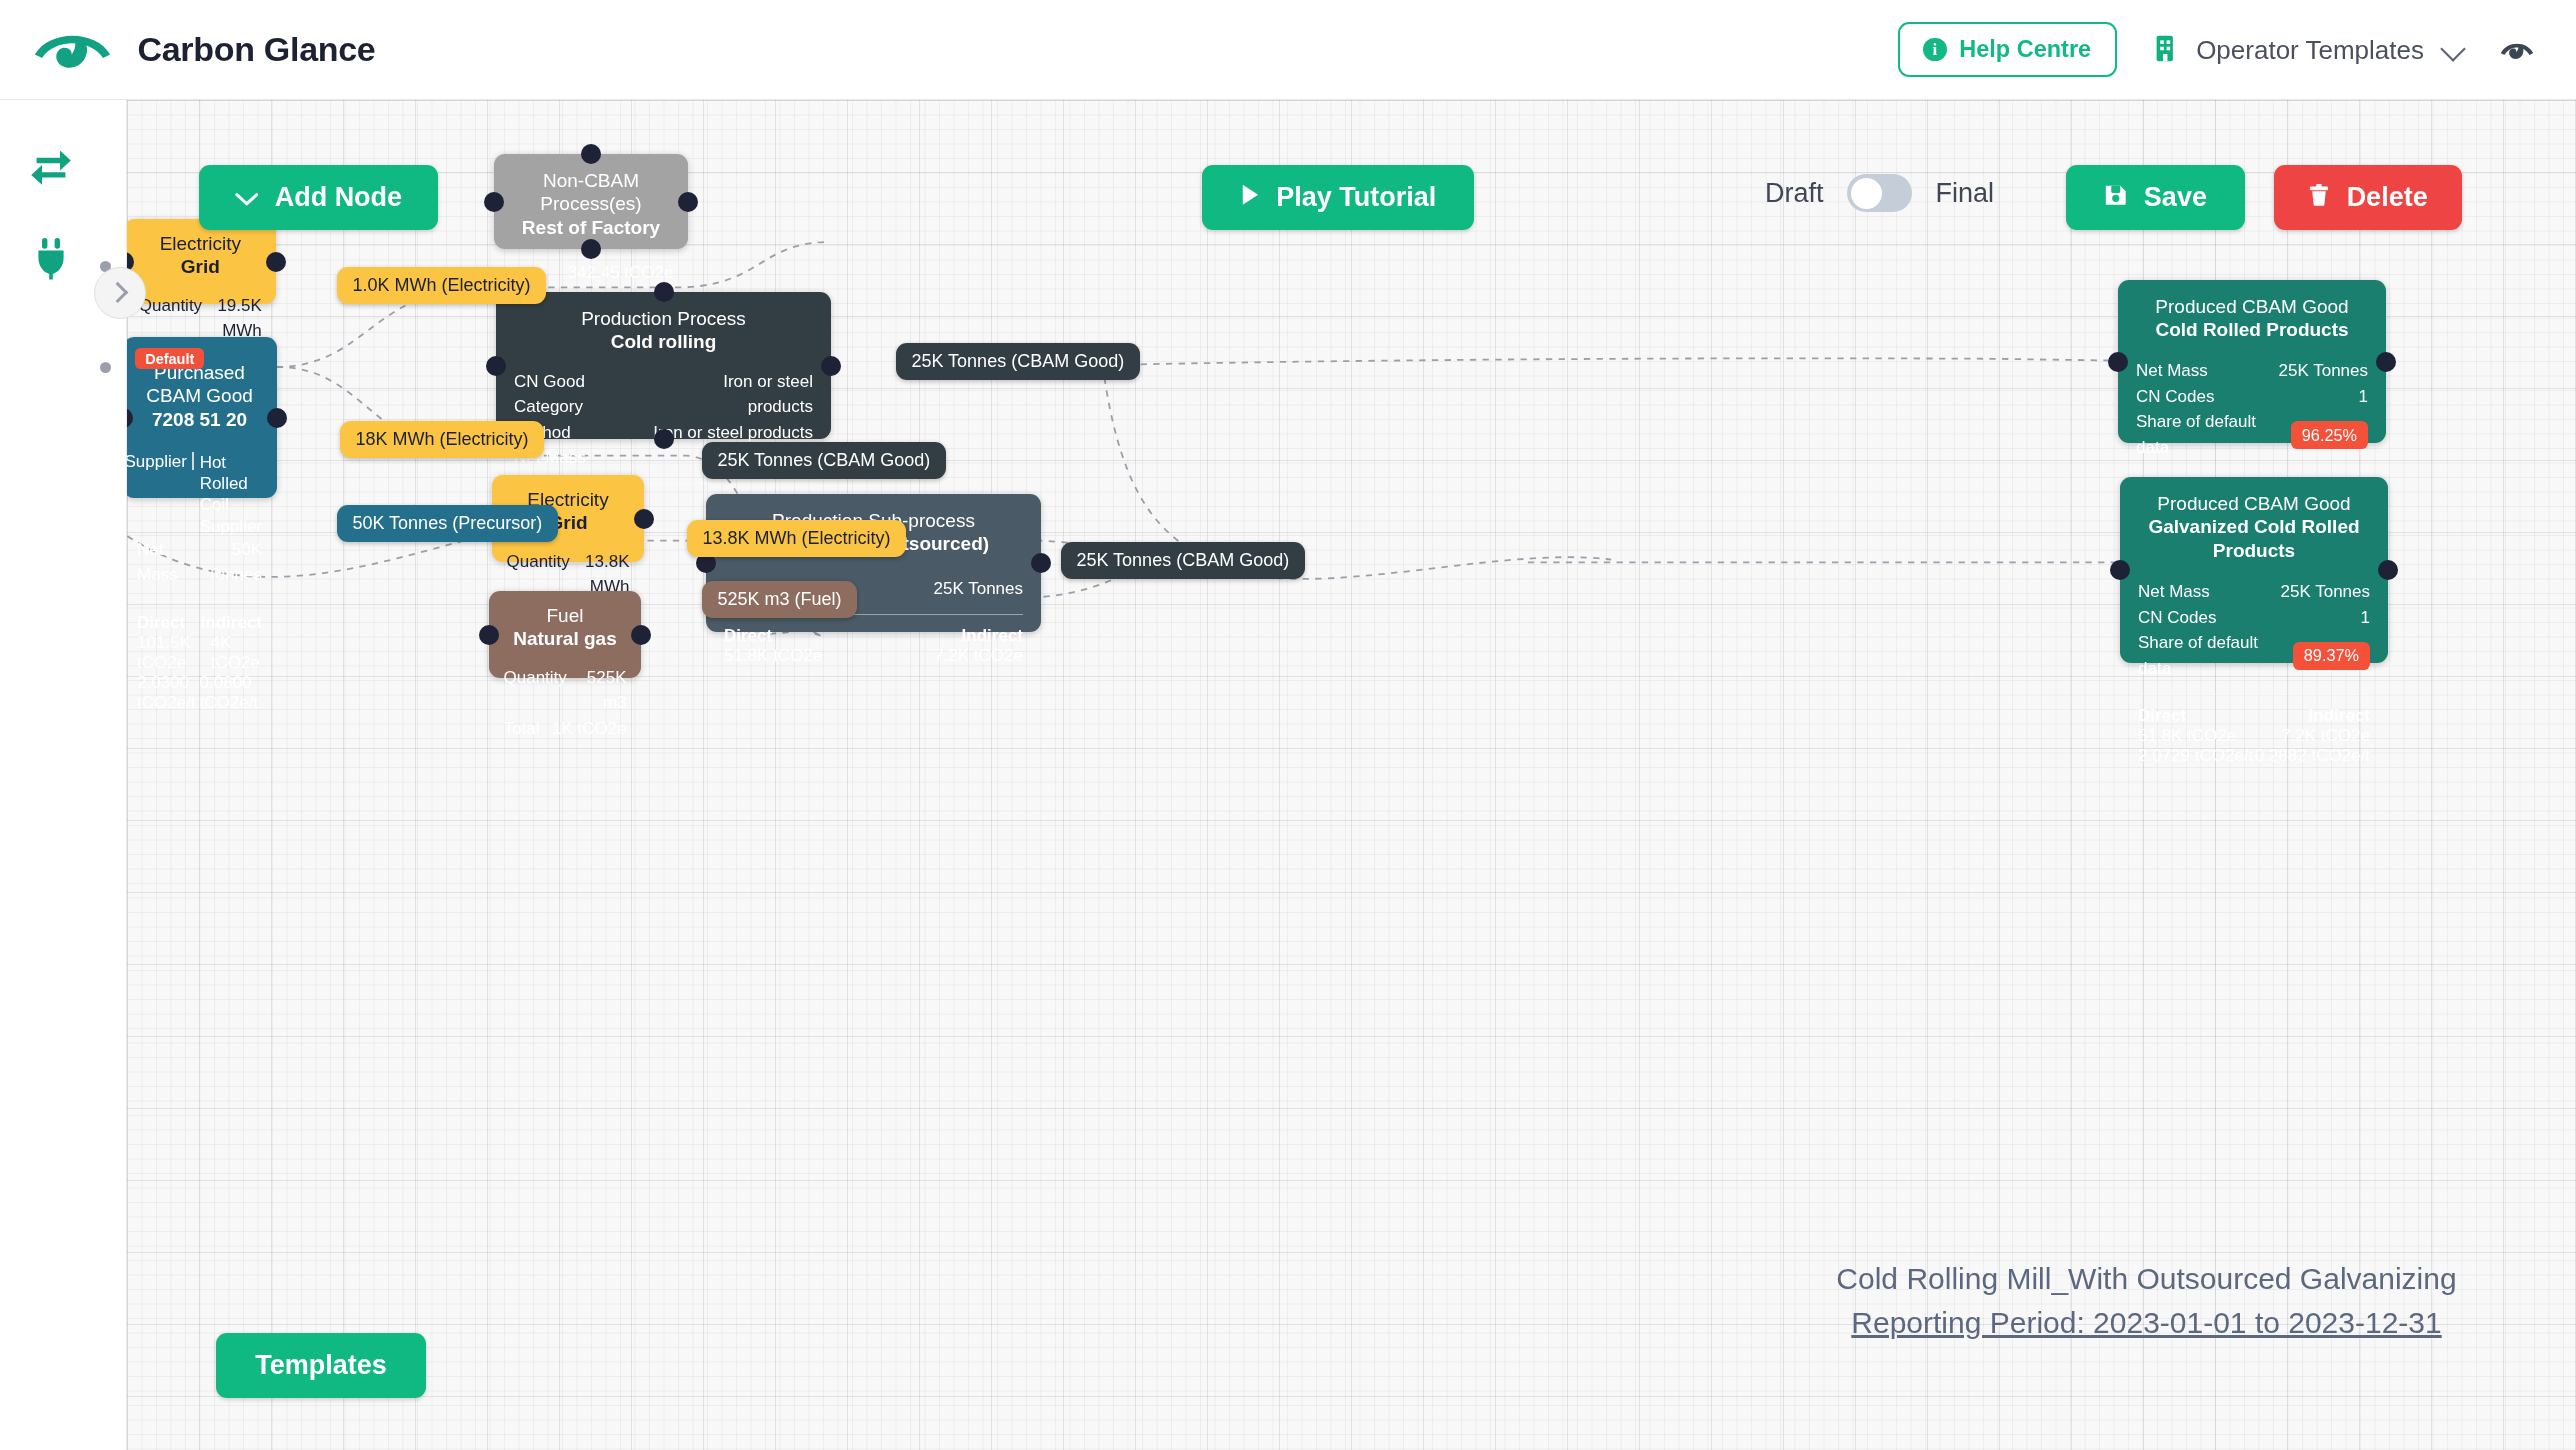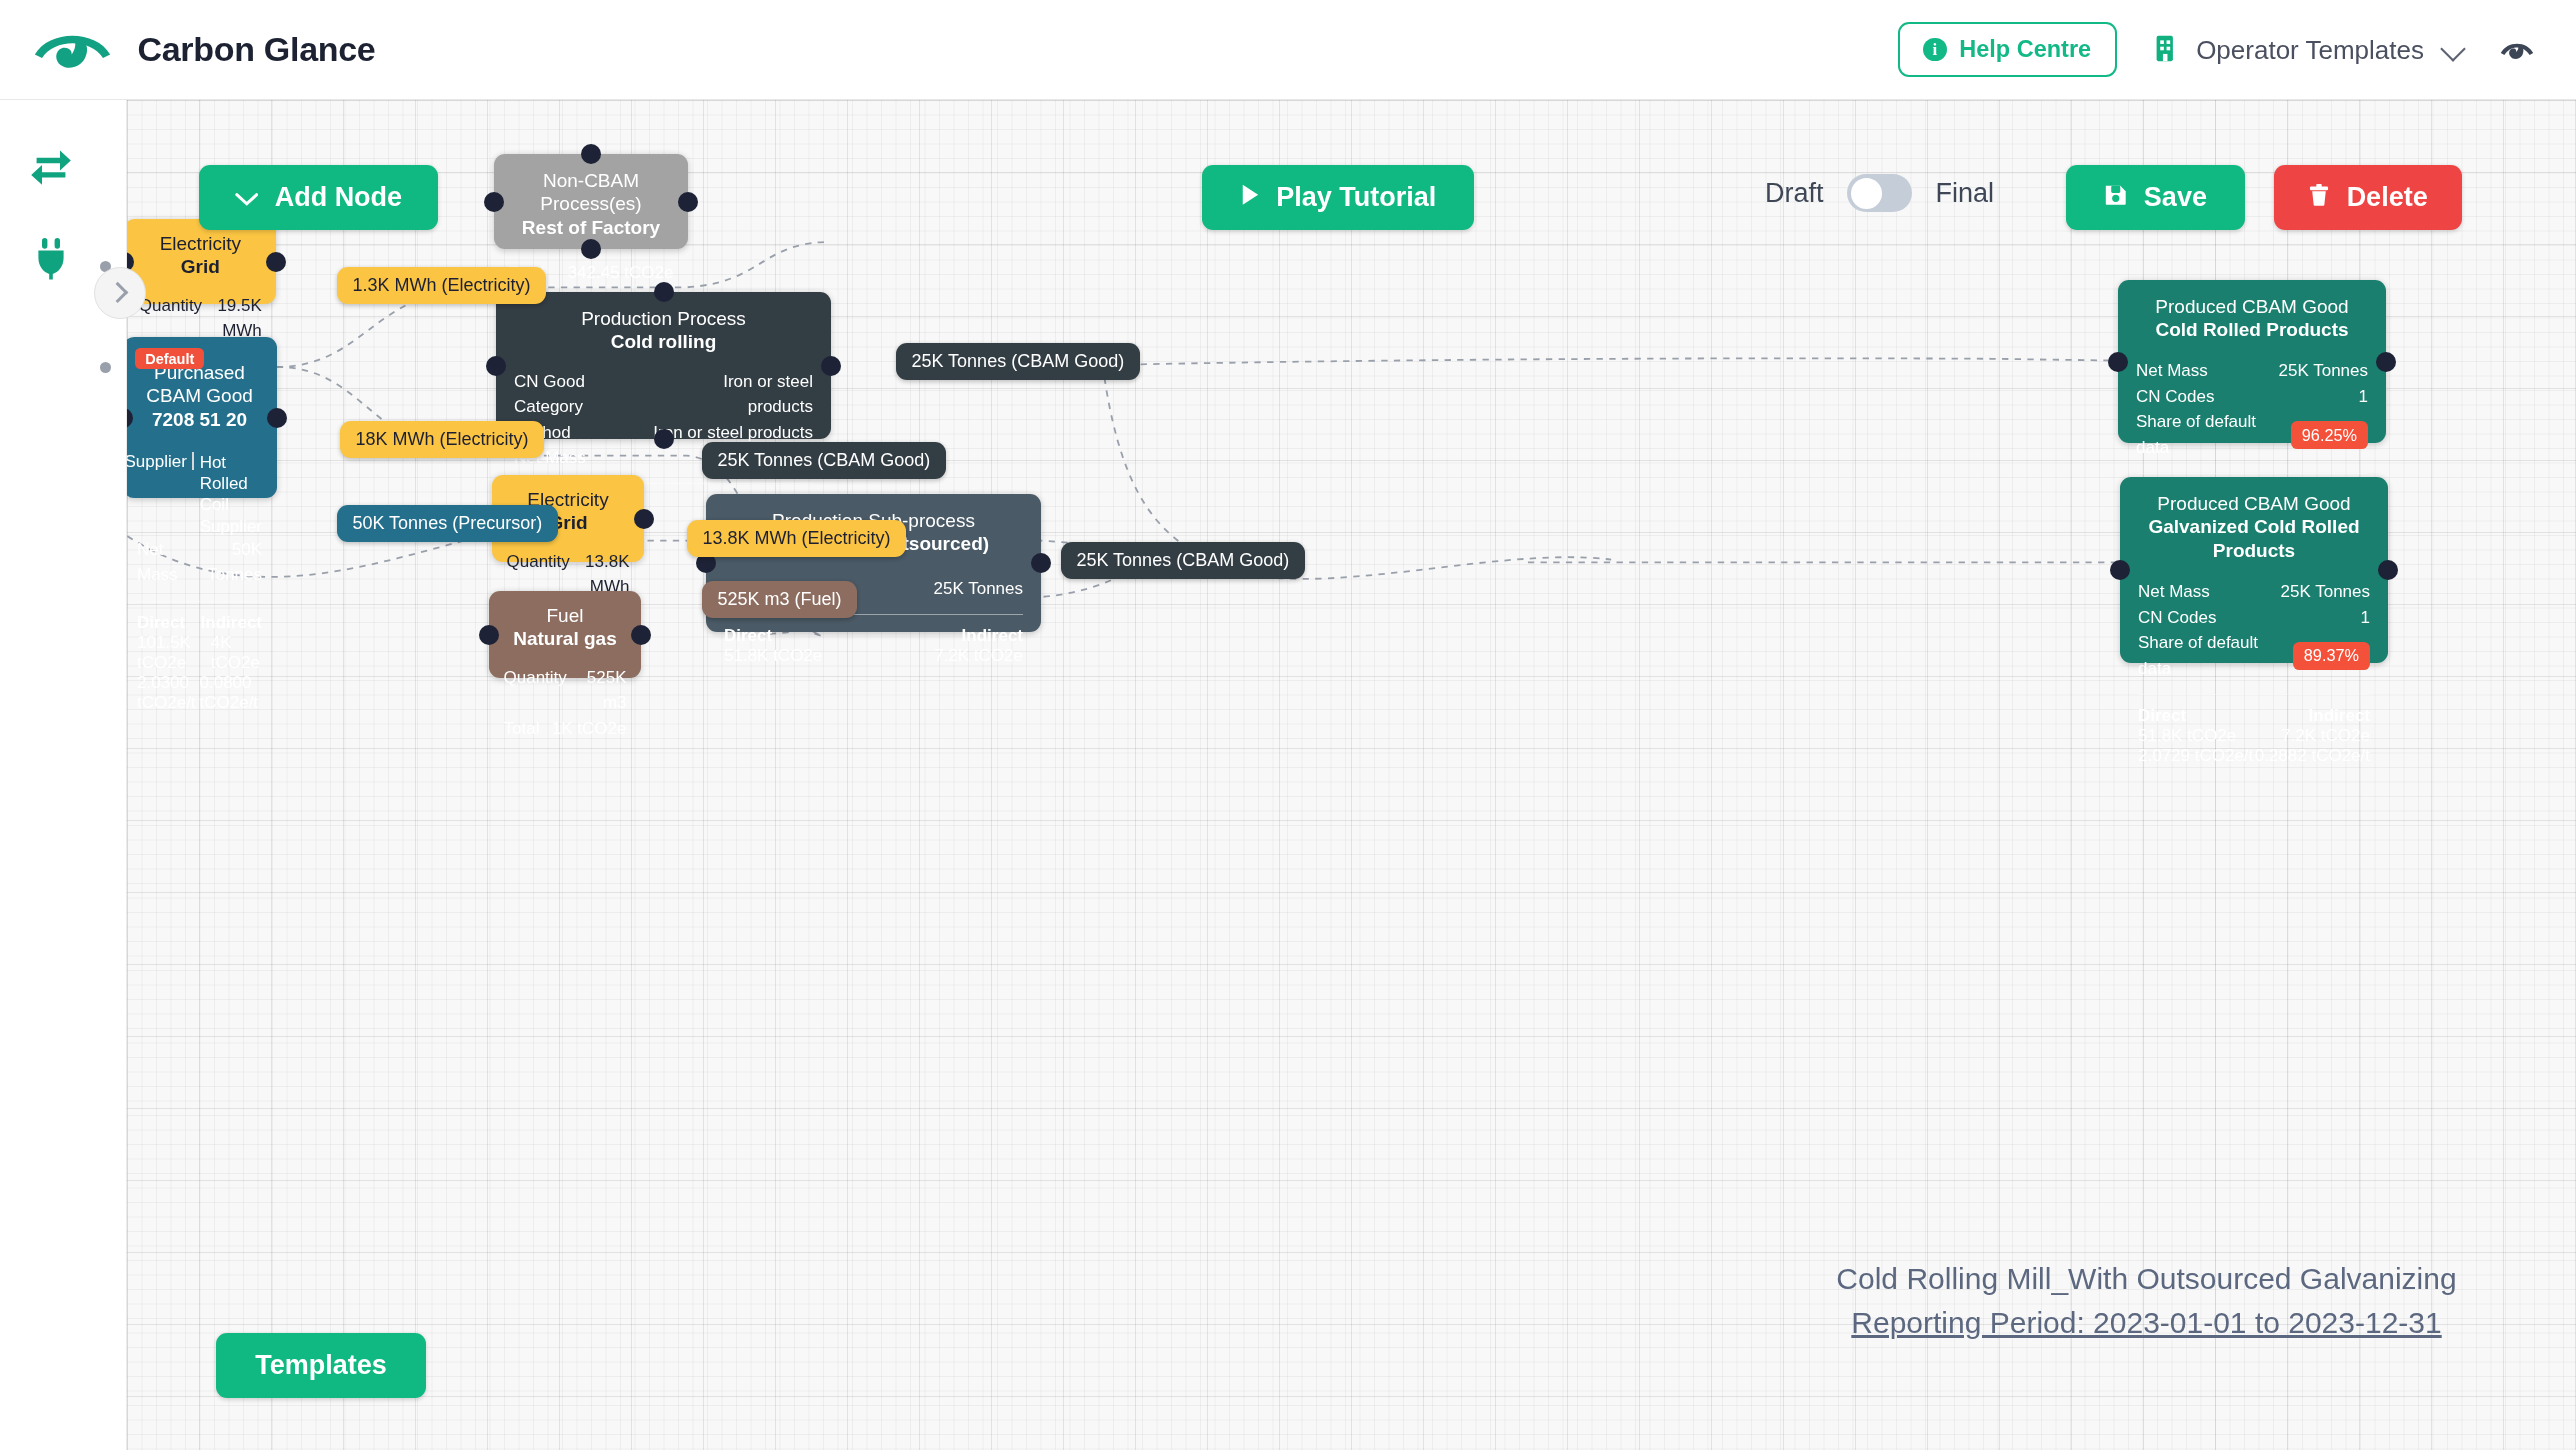--- a/index.html
+++ b/index.html
@@ -497,21 +497,21 @@
       <div class="dv">
         <span>51.8K tCO2e</span>
         <span>7.2K tCO2e</span>
       </div>
       <div class="dv">
         <span>2.0729 tCO2e/t</span>
         <span>0.2882 tCO2e/t</span>
       </div>
     </div>
 
-    <div class="elabel el-yellow" style="left:210px; top:167px;">1.3K MWh (Electricity)</div>
+    <div class="elabel el-yellow" style="left:210px; top:167px;">1.0K MWh (Electricity)</div>
     <div class="elabel el-yellow" style="left:213px; top:321px;">18K MWh (Electricity)</div>
     <div class="elabel el-blue" style="left:210px; top:405px;">50K Tonnes (Precursor)</div>
     <div class="elabel el-dark" style="left:769px; top:243px;">25K Tonnes (CBAM Good)</div>
     <div class="elabel el-dark" style="left:575px; top:342px;">25K Tonnes (CBAM Good)</div>
     <div class="elabel el-yellow" style="left:560px; top:420px;text-align:center;">13.8K MWh (Electricity)</div>
     <div class="elabel el-brown" style="left:575px; top:481px;">525K m3 (Fuel)</div>
     <div class="elabel el-dark" style="left:934px; top:442px;">25K Tonnes (CBAM Good)</div>
 
     <div class="footer-title">
       <span>Cold Rolling Mill_With Outsourced Galvanizing</span>

